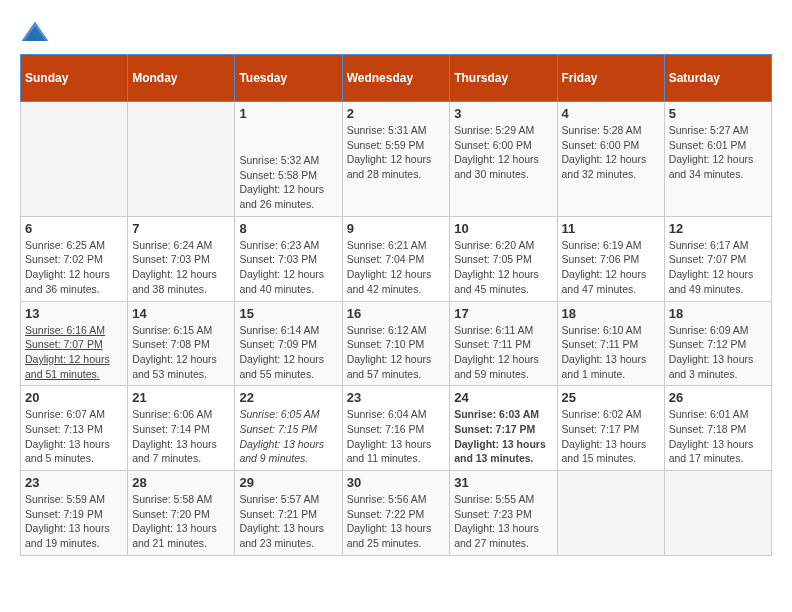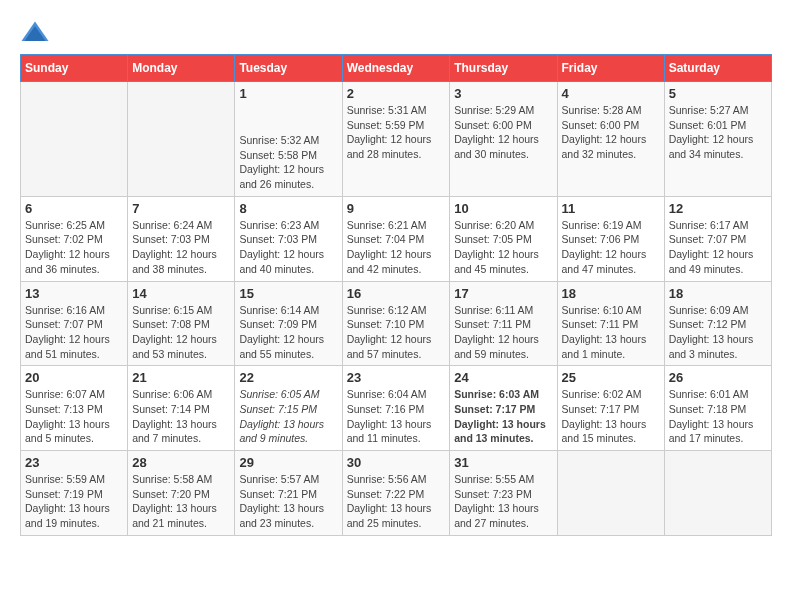--- a/index.html
+++ b/index.html
@@ -36,23 +36,23 @@
     .location-title {
       font-size: 16px;
       color: #555;
     }
     .calendar {
       width: 100%;
       border-collapse: collapse;
       font-size: 11px;
     }
     .calendar thead th {
-      background-color: #ef4444;
+      background-color: #c2410c;
       color: #fff;
-      padding: 6px 4px;
+      padding: 16px 4px;
       text-align: left;
       border: 1px solid #4a90d9;
       font-size: 12px;
     }
     .calendar tbody td {
       border: 1px solid #ccc;
       vertical-align: top;
       padding: 4px;
       width: 108px;
       min-height: 80px;
@@ -199,21 +199,21 @@
           <span class="day-number">12</span>
           <div class="day-info" style="white-space: pre-line;">Sunrise: 6:17 AM
 Sunset: 7:07 PM
 Daylight: 12 hours
 and 49 minutes.</div>
         </td>
       </tr>
       <tr>
         <td>
           <span class="day-number">13</span>
-          <div class="day-info" style="white-space: pre-line;">Sunrise: 6:16 AM
+          <div class="day-info" style="white-space: pre-line; text-decoration: underline;">Sunrise: 6:16 AM
 Sunset: 7:07 PM
 Daylight: 12 hours
 and 51 minutes.</div>
         </td>
         <td>
           <span class="day-number">14</span>
           <div class="day-info" style="white-space: pre-line;">Sunrise: 6:15 AM
 Sunset: 7:08 PM
 Daylight: 12 hours
 and 53 minutes.</div>

